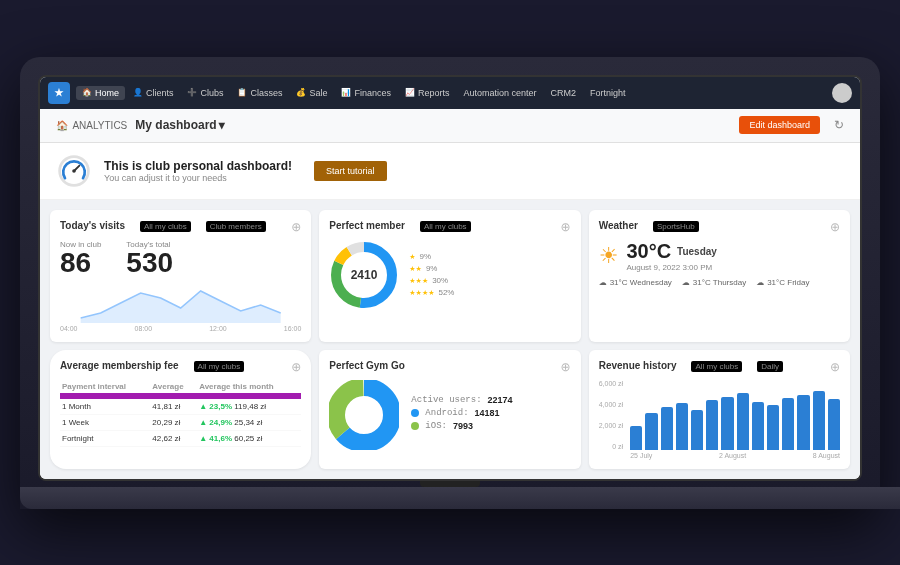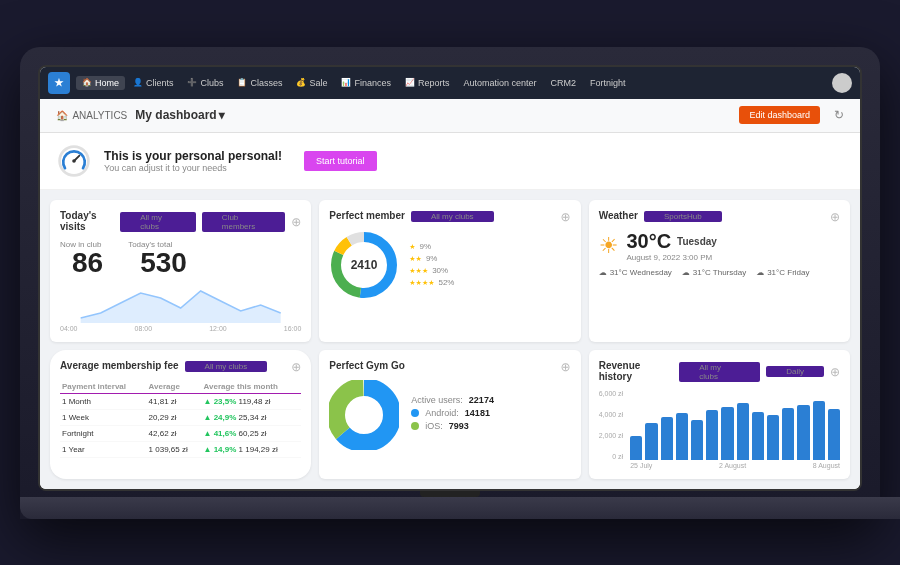--- a/index.html
+++ b/index.html
@@ -135,21 +135,21 @@
     .welcome-text h2 {
       font-size: 12px;
       font-weight: 700;
       color: #222;
     }
     .welcome-text p {
       font-size: 9px;
       color: #888;
     }
     .start-tutorial-btn {
-      background: #d946ef;
+      background: #a16207;
       color: white;
       border: none;
       border-radius: 2px;
       padding: 5px 12px;
       font-size: 9px;
       cursor: pointer;
       margin-left: 10px;
       white-space: nowrap;
     }
     
@@ -169,28 +169,28 @@
     }
     .card-title {
       font-size: 10px;
       font-weight: 700;
       color: #333;
       margin-bottom: 2px;
     }
     .card-header {
       display: flex;
       align-items: center;
-      gap: 6px;
+      gap: 15px;
       margin-bottom: 6px;
     }
     .card-header .badge {
       font-size: 8px;
       color: #888;
-      background: #4c1d95;
-      padding: 1px 20px;
+      background: #000000;
+      padding: 1px 4px;
       border-radius: 2px;
     }
     .plus-icon {
       margin-left: auto;
       color: #bbb;
       font-size: 12px;
       cursor: pointer;
     }
     
     .visits-card {
@@ -204,21 +204,20 @@
     .visits-number-block label {
       font-size: 8px;
       color: #888;
       display: block;
     }
     .visits-number-block .big-num {
       font-size: 28px;
       font-weight: 700;
       color: #222;
       line-height: 1;
-      margin-left: 12px;
     }
     .mini-chart {
       height: 40px;
       position: relative;
     }
     
     .perfect-member-card {
       grid-column: 2;
     }
     .donut-container {
@@ -293,21 +292,21 @@
     .membership-table {
       width: 100%;
       font-size: 8px;
       border-collapse: collapse;
     }
     .membership-table th {
       color: #999;
       font-weight: 600;
       text-align: left;
       padding: 2px 2px;
-      border-bottom: 1px solid #a21caf;
+      border-bottom: 6px solid #a21caf;
     }
     .membership-table td {
       padding: 3px 2px;
       color: #333;
       border-bottom: 1px solid #f8f8f8;
     }
     .up-arrow { color: #22c55e; }
     .green-val { color: #22c55e; font-weight: 600; }
     
     .gymgo-card {
@@ -331,21 +330,21 @@
       align-items: center;
       gap: 6px;
       margin-bottom: 3px;
     }
     .dot {
       width: 8px;
       height: 8px;
       border-radius: 50%;
       flex-shrink: 0;
     }
-    .stat-label { color: #888; }
+    .stat-label { color: #888; font-family: Liberation Mono, monospace; }
     .stat-value { font-weight: 700; color: #222; }
     
     .revenue-card {
       grid-column: 3;
     }
     .bar-chart {
       display: flex;
       align-items: flex-end;
       gap: 3px;
       height: 70px;
@@ -433,21 +432,21 @@
     </div>
 
     <div class="welcome-banner">
       <svg class="speedometer" viewBox="0 0 40 40">
         <circle cx="20" cy="20" r="16" fill="none" stroke="#e0e0e0" stroke-width="3"></circle>
         <path d="M10,28 A12,12 0 1,1 30,28" fill="none" stroke="#2b7fd4" stroke-width="3" stroke-linecap="round"></path>
         <line x1="20" y1="20" x2="26" y2="14" stroke="#333" stroke-width="2" stroke-linecap="round"></line>
         <circle cx="20" cy="20" r="2" fill="#333"></circle>
       </svg>
       <div class="welcome-text">
-        <h2>This is your personal personal!</h2>
+        <h2>This is club personal dashboard!</h2>
         <p>You can adjust it to your needs</p>
       </div>
       <button class="start-tutorial-btn">Start tutorial</button>
     </div>
 
     <div class="dashboard-content">
 
       <div class="card visits-card">
         <div class="card-header">
           <span class="card-title">Today's visits</span>
@@ -570,25 +569,20 @@
             <tr>
               <td>1 Week</td>
               <td>20,29 zł</td>
               <td><span class="up-arrow">▲</span> <span class="green-val">24,9%</span> 25,34 zł</td>
             </tr>
             <tr>
               <td>Fortnight</td>
               <td>42,62 zł</td>
               <td><span class="up-arrow">▲</span> <span class="green-val">41,6%</span> 60,25 zł</td>
             </tr>
-            <tr>
-              <td>1 Year</td>
-              <td>1 039,65 zł</td>
-              <td><span class="up-arrow">▲</span> <span class="green-val">14,9%</span> 1 194,29 zł</td>
-            </tr>
           </tbody>
         </table>
       </div>
 
       <div class="card gymgo-card">
         <div class="card-header">
           <span class="card-title">Perfect Gym Go</span>
           <span class="plus-icon">⊕</span>
         </div>
         <div class="gymgo-content">

